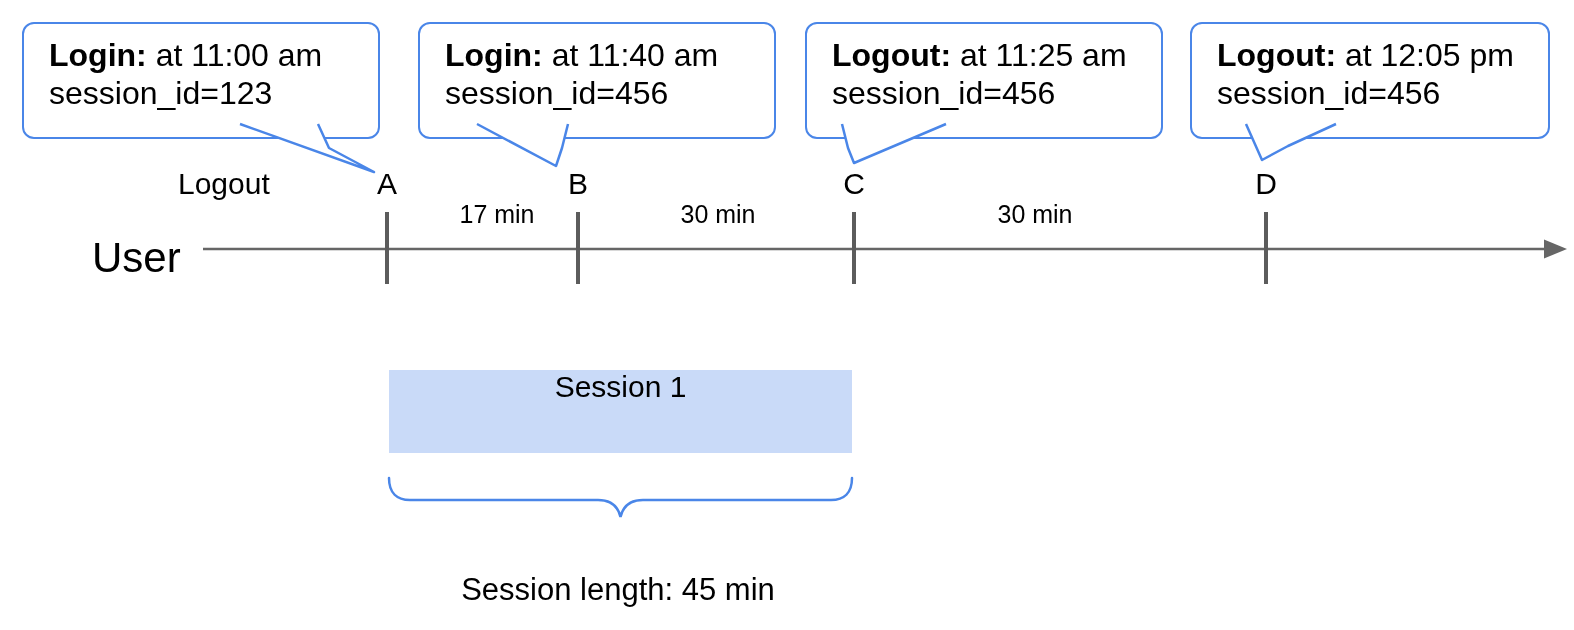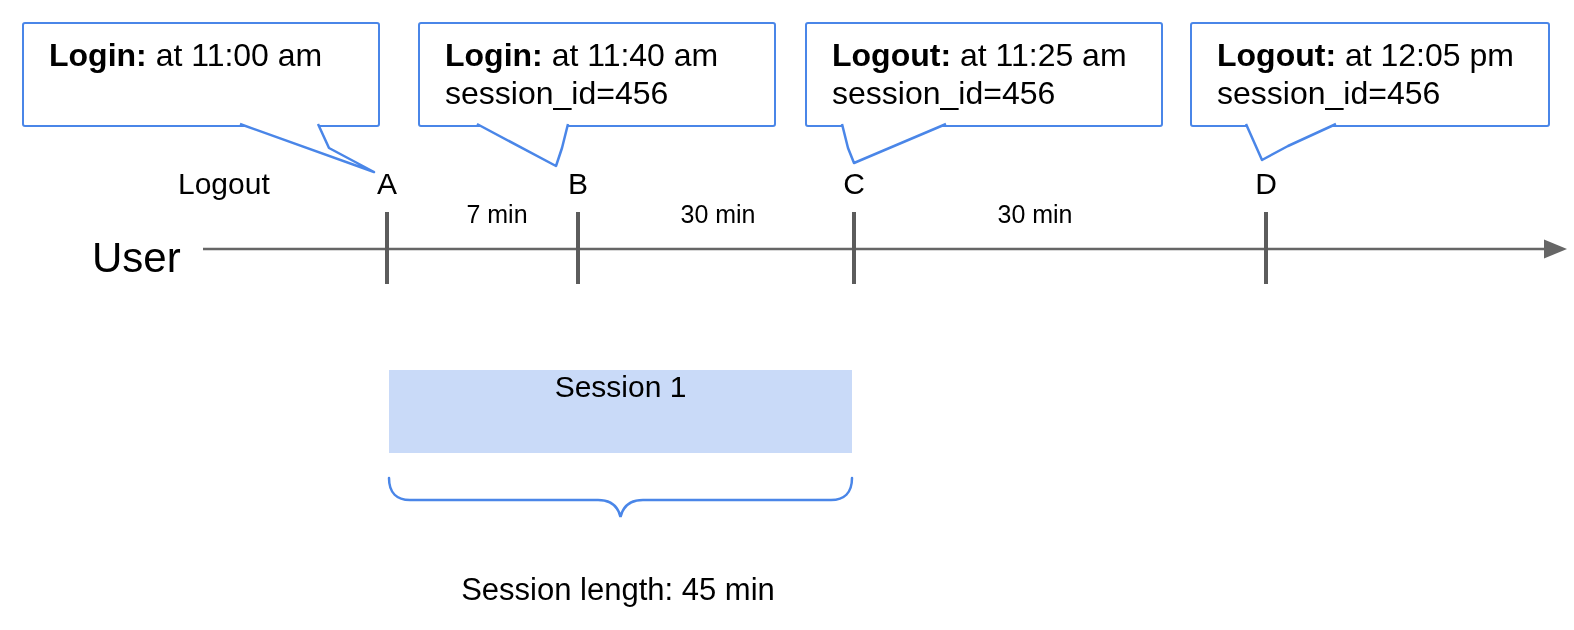--- a/index.html
+++ b/index.html
@@ -3,22 +3,22 @@
 <meta charset="utf-8">
 <title>Diagram</title>
 <style>
   html,body{margin:0;padding:0;background:#ffffff;}
   .canvas{
     position:relative;width:1574px;height:630px;background:#ffffff;
     font-family:"Liberation Sans",sans-serif;color:#000;overflow:hidden;
   }
   
   .callout{
-    position:absolute;top:22px;height:105px;box-sizing:border-box;
-    border:2.5px solid #4a86e8;border-radius:3px;background:#fff;
+    position:absolute;top:22px;height:117px;box-sizing:border-box;
+    border:2.5px solid #4a86e8;border-radius:12px;background:#fff;
     padding:12px 0 16px 25px;font-size:32px;line-height:38px;white-space:nowrap;
   }
   .c1{left:22px;width:358px}
   .c2{left:418px;width:358px}
   .c3{left:805px;width:358px}
   .c4{left:1190px;width:360px}
   .bold{font-weight:bold}
   
   .lbl-events{position:absolute;left:178px;top:169px;font-size:30px;line-height:1;white-space:nowrap}
   .lbl-user{position:absolute;left:92px;top:237px;font-size:42px;line-height:1;white-space:nowrap}
@@ -38,20 +38,21 @@
   }
   svg.overlay{position:absolute;left:0;top:0;z-index:5;pointer-events:none}
 </style>
 </head>
 <body>
 
 <div class="canvas">
 
   <div class="callout c1">
     <div><span class="bold">Login:</span> <span>at 11:00 am</span></div>
+    <div>session_id=123</div>
   </div>
   <div class="callout c2">
     <div><span class="bold">Login:</span> <span>at 11:40 am</span></div>
     <div>session_id=456</div>
   </div>
   <div class="callout c3">
     <div><span class="bold">Logout:</span> <span>at 11:25 am</span></div>
     <div>session_id=456</div>
   </div>
   <div class="callout c4">
@@ -60,21 +61,21 @@
   </div>
 
   <div class="lbl-events">Logout</div>
   <div class="lbl-user">User</div>
 
   <div class="marker m-a">A</div>
   <div class="marker m-b">B</div>
   <div class="marker m-c">C</div>
   <div class="marker m-d">D</div>
 
-  <div class="interval i-1">7 min</div>
+  <div class="interval i-1">17 min</div>
   <div class="interval i-2">30 min</div>
   <div class="interval i-3">30 min</div>
 
   <div class="session-bar">
     <span>Session 1</span>
   </div>
 
   <div class="session-length">Session length: 45 min</div>
 
   <svg class="overlay" width="1574" height="630" viewBox="0 0 1574 630">

